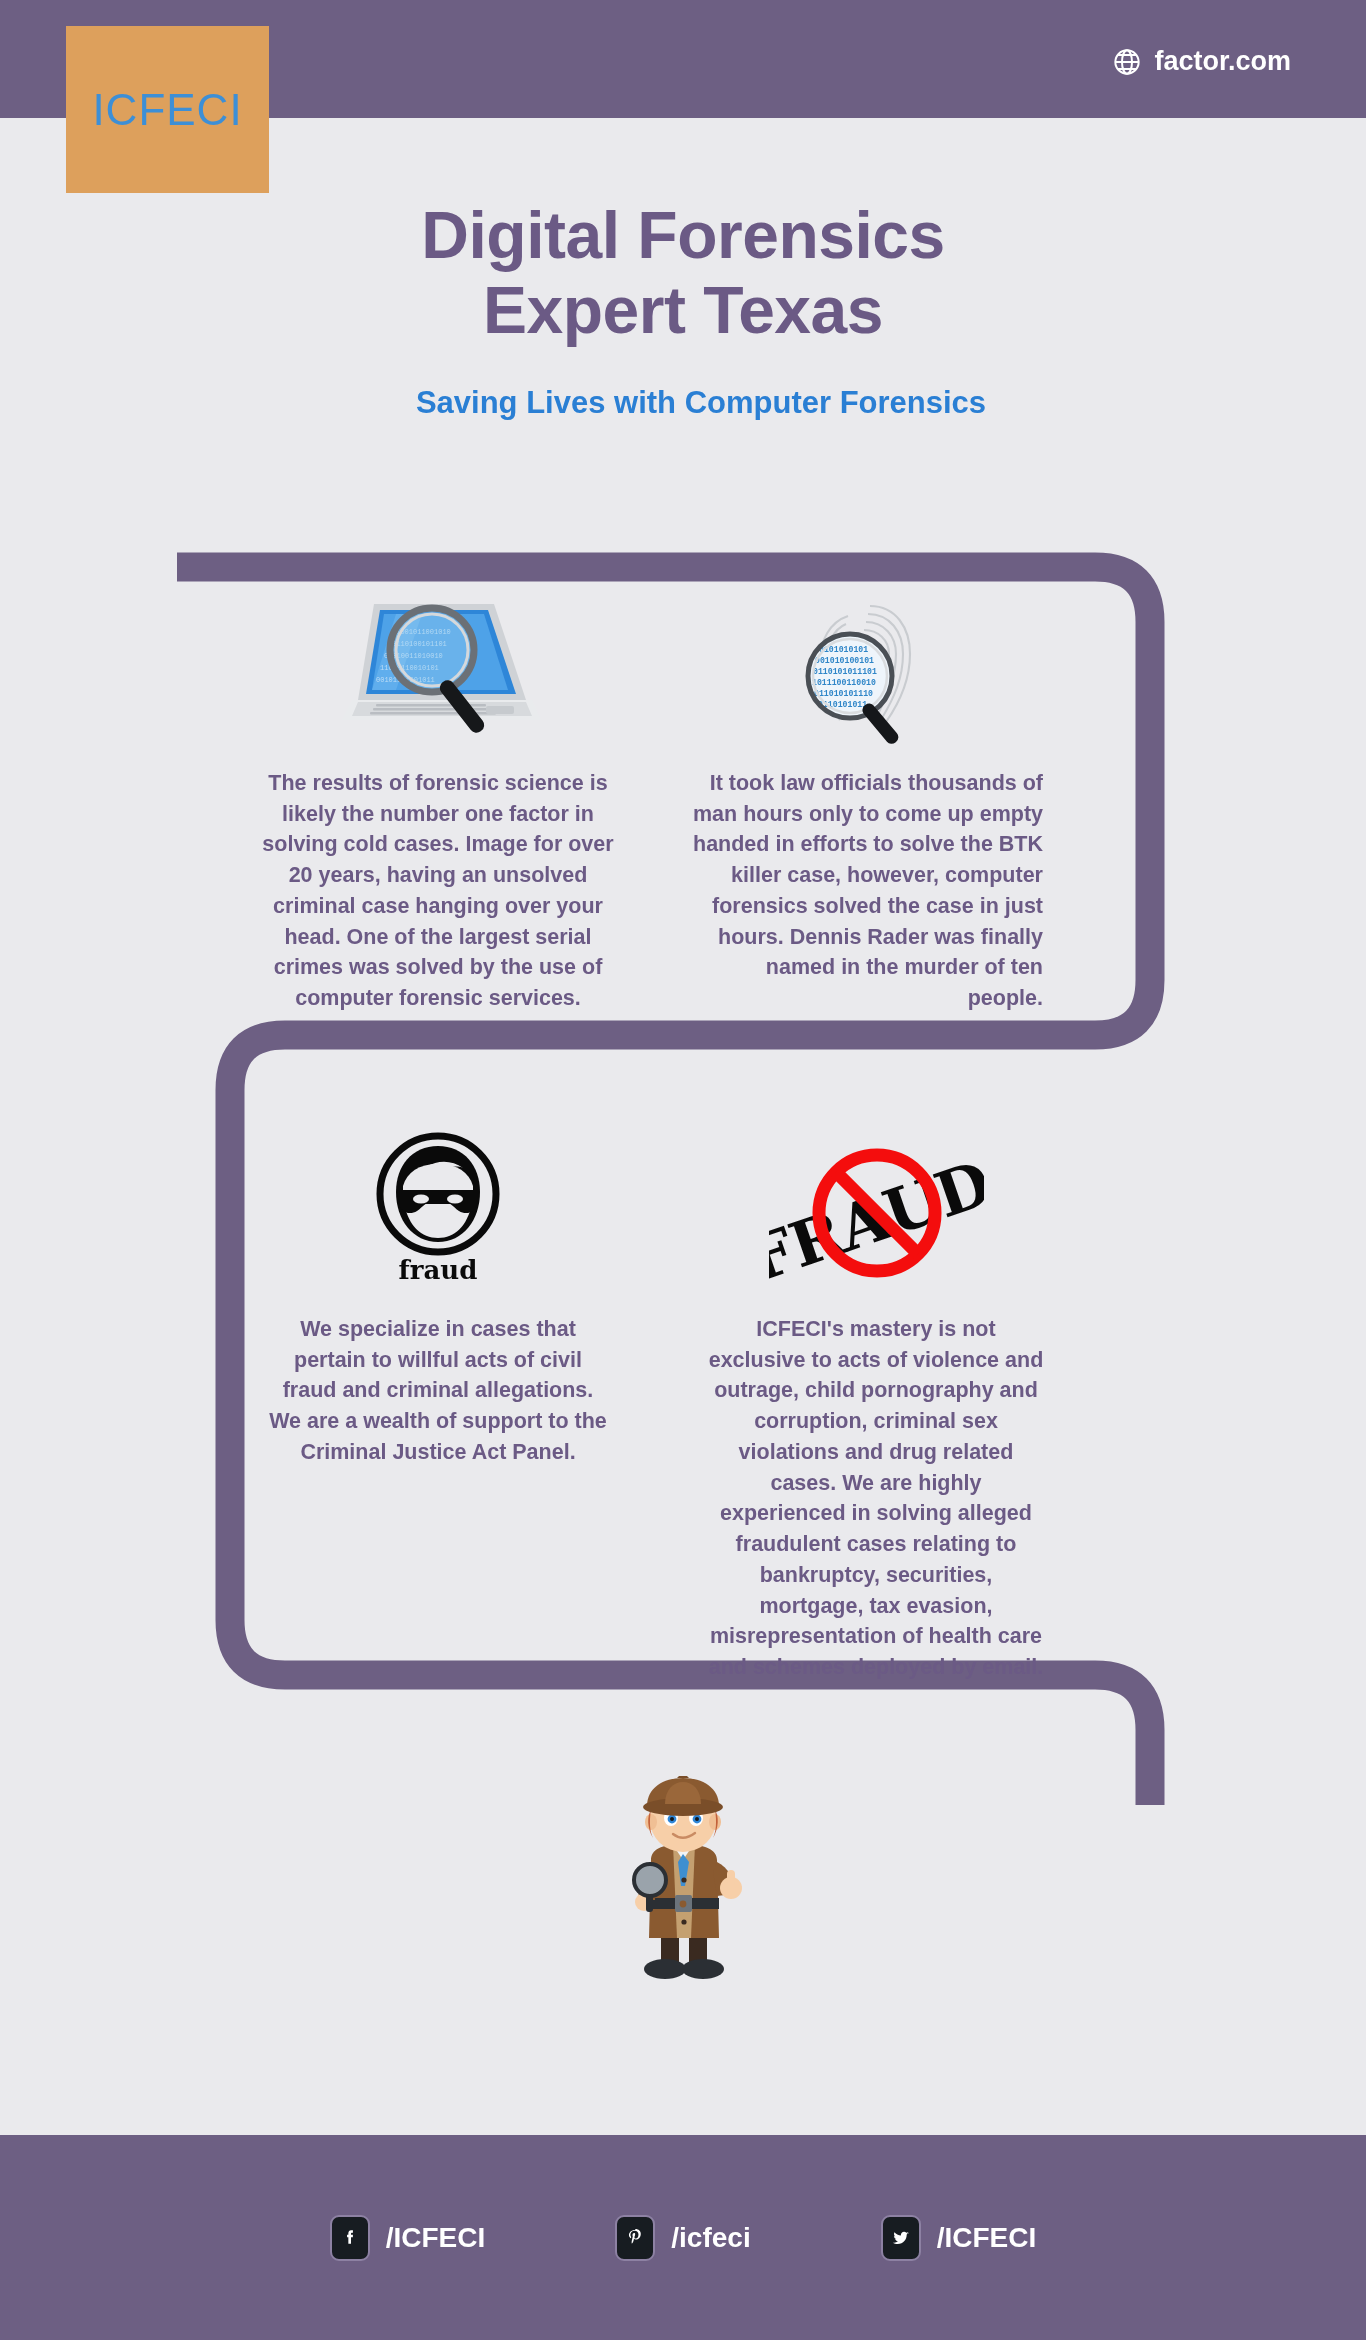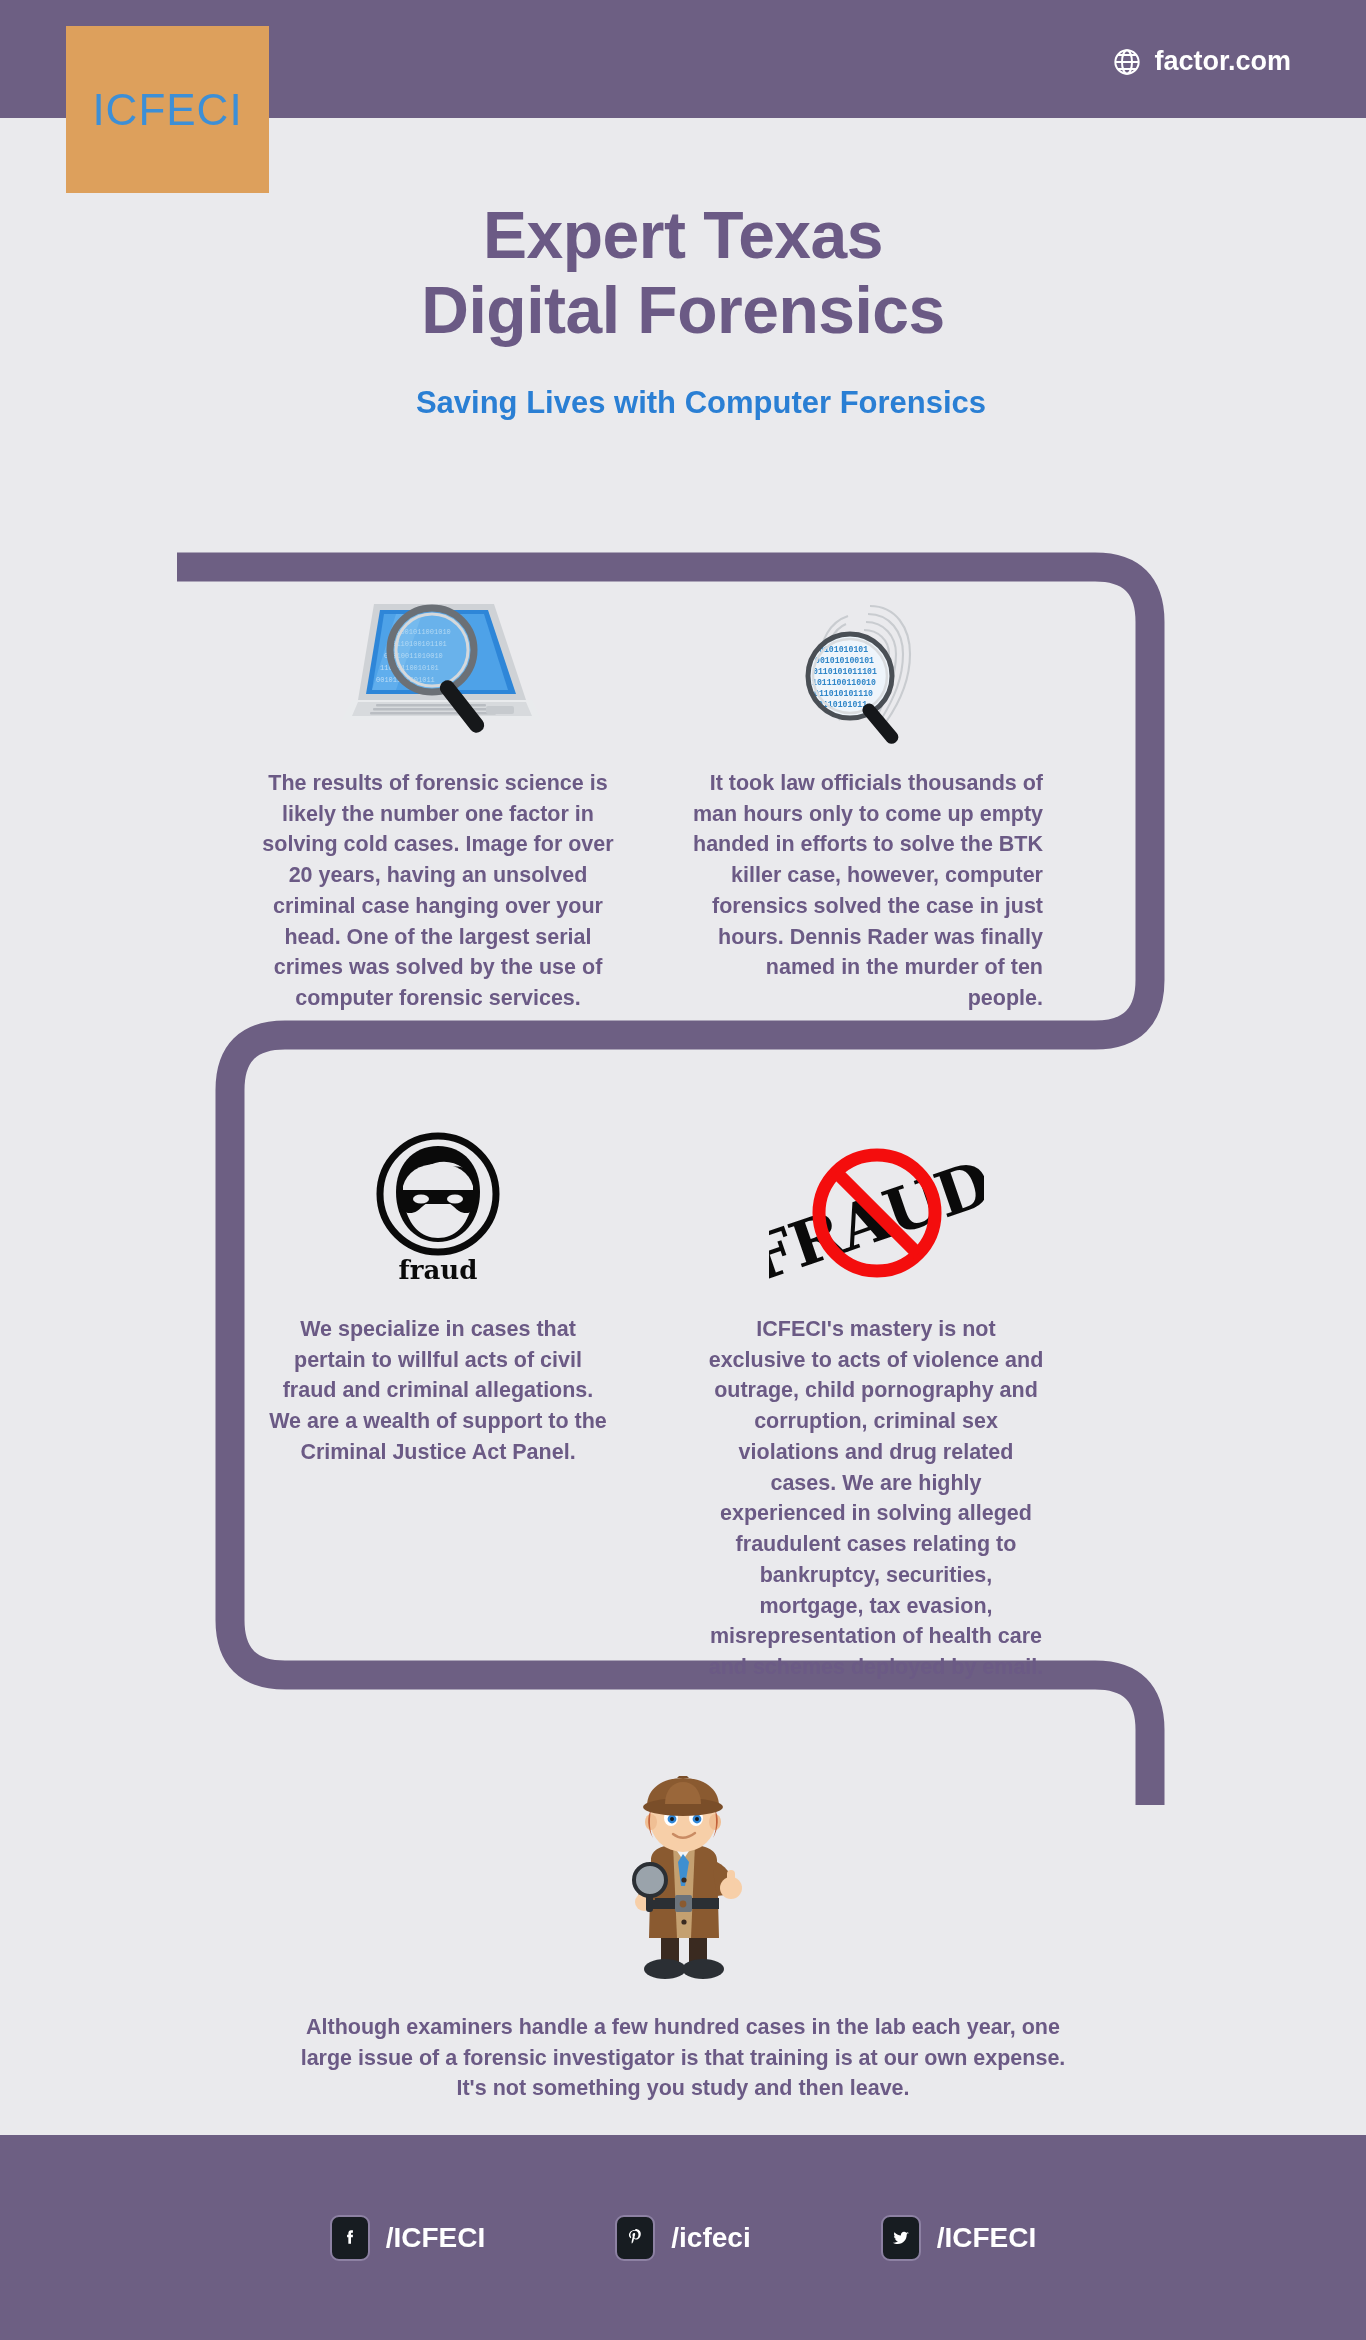--- a/index.html
+++ b/index.html
@@ -122,22 +122,22 @@
   </span>
   <span>factor.com</span>
 </div>
 
 <div class="logo-box">
   <span class="logo-text">ICFECI</span>
 </div>
 
 <div class="title-block">
   <div class="main-title">
+    <div>Digital Forensics</div>
     <div>Expert Texas</div>
-    <div>Digital Forensics</div>
   </div>
   <div class="subtitle">Saving Lives with Computer Forensics</div>
 </div>
 
 <svg class="ribbon-svg" viewBox="0 0 1080 1270">
   <path d="M 27 27 L 945 27 Q 1000 27 1000 82 L 1000 440 Q 1000 495 945 495
            L 135 495 Q 80 495 80 550 L 80 1080 Q 80 1135 135 1135
            L 945 1135 Q 1000 1135 1000 1190 L 1000 1265" fill="none" stroke="#6d5f83" stroke-width="29" stroke-linecap="butt"></path>
 </svg>
 
@@ -306,21 +306,20 @@
         <circle cx="94" cy="43" r="2" fill="#14181c"></circle>
 
         <path d="M70 58 Q80 66 92 57" fill="none" stroke="#c98b63" stroke-width="2.4" stroke-linecap="round"></path>
 
         <path d="M44 30 C44 12 60 2 80 2 C100 2 116 12 116 30 Z" fill="#8a5a30"></path>
         <ellipse cx="80" cy="31" rx="40" ry="9" fill="#7a4e29"></ellipse>
         <path d="M62 28 C62 14 70 6 80 6 C90 6 98 14 98 28 Z" fill="#9a673a"></path>
         <path d="M74 2 L80 -4 L86 2 Z" fill="#7a4e29"></path>
       </svg>
     </div>
-    <div class="body-text">Although examiners handle a few hundred cases in the lab each year, one large issue of a forensic investigator is that training is at our own expense. It's not something you study and then leave.</div>
   </div>
 </div>
 
 <div class="footer">
   <div class="social-list">
 
     <div class="social-item">
       <span class="social-tile">
         <svg viewBox="0 0 24 24">
             <path d="M15.2 8.4h-2.1V7c0-.6.4-.8.7-.8h1.4V3.6h-2C11 3.6 10.2 5.3 10.2 6.8v1.6H8.8v2.7h1.4v7.3h2.9v-7.3h2l.1-2.7z"></path>

